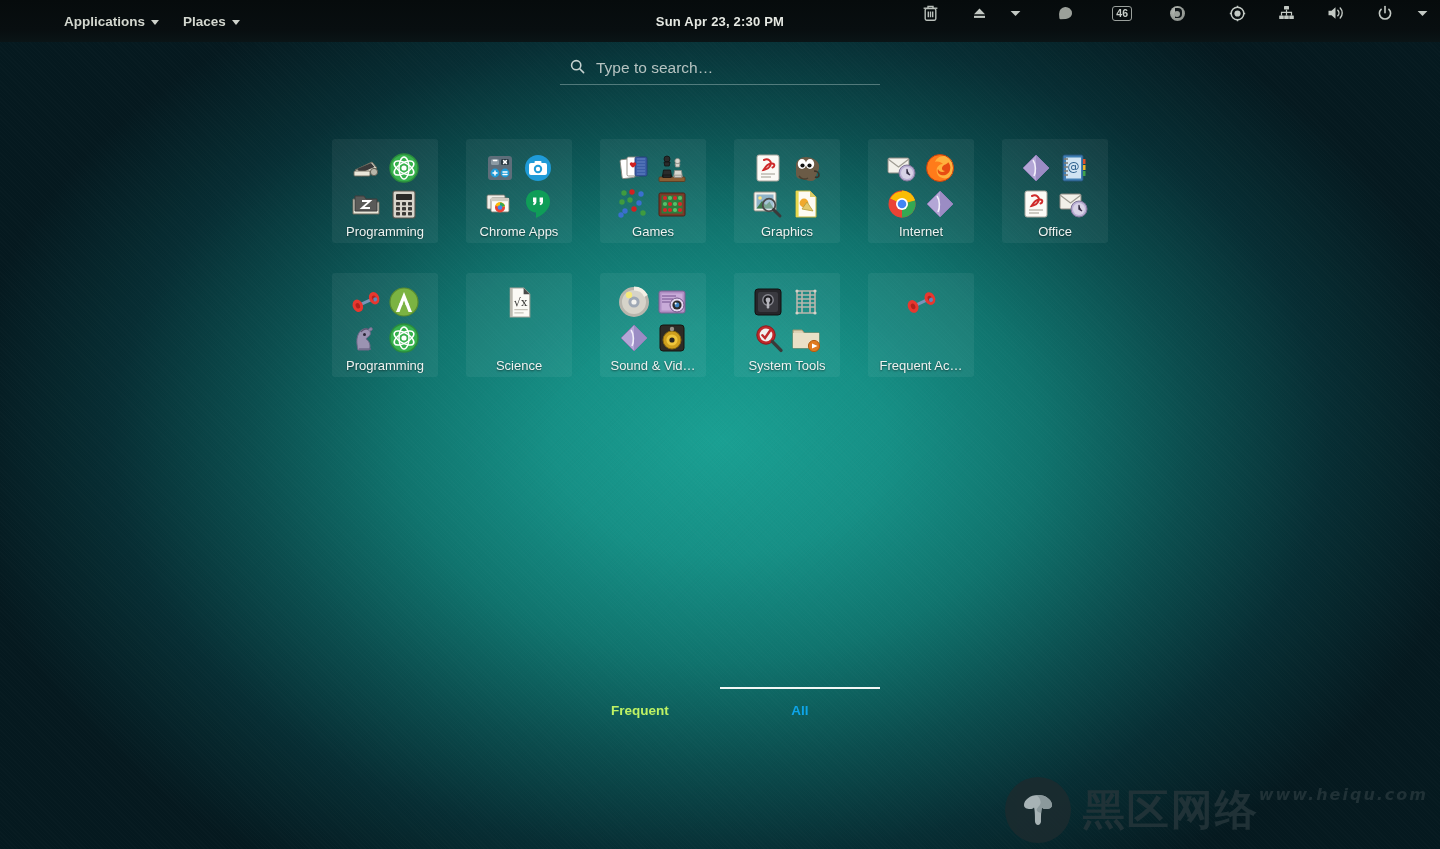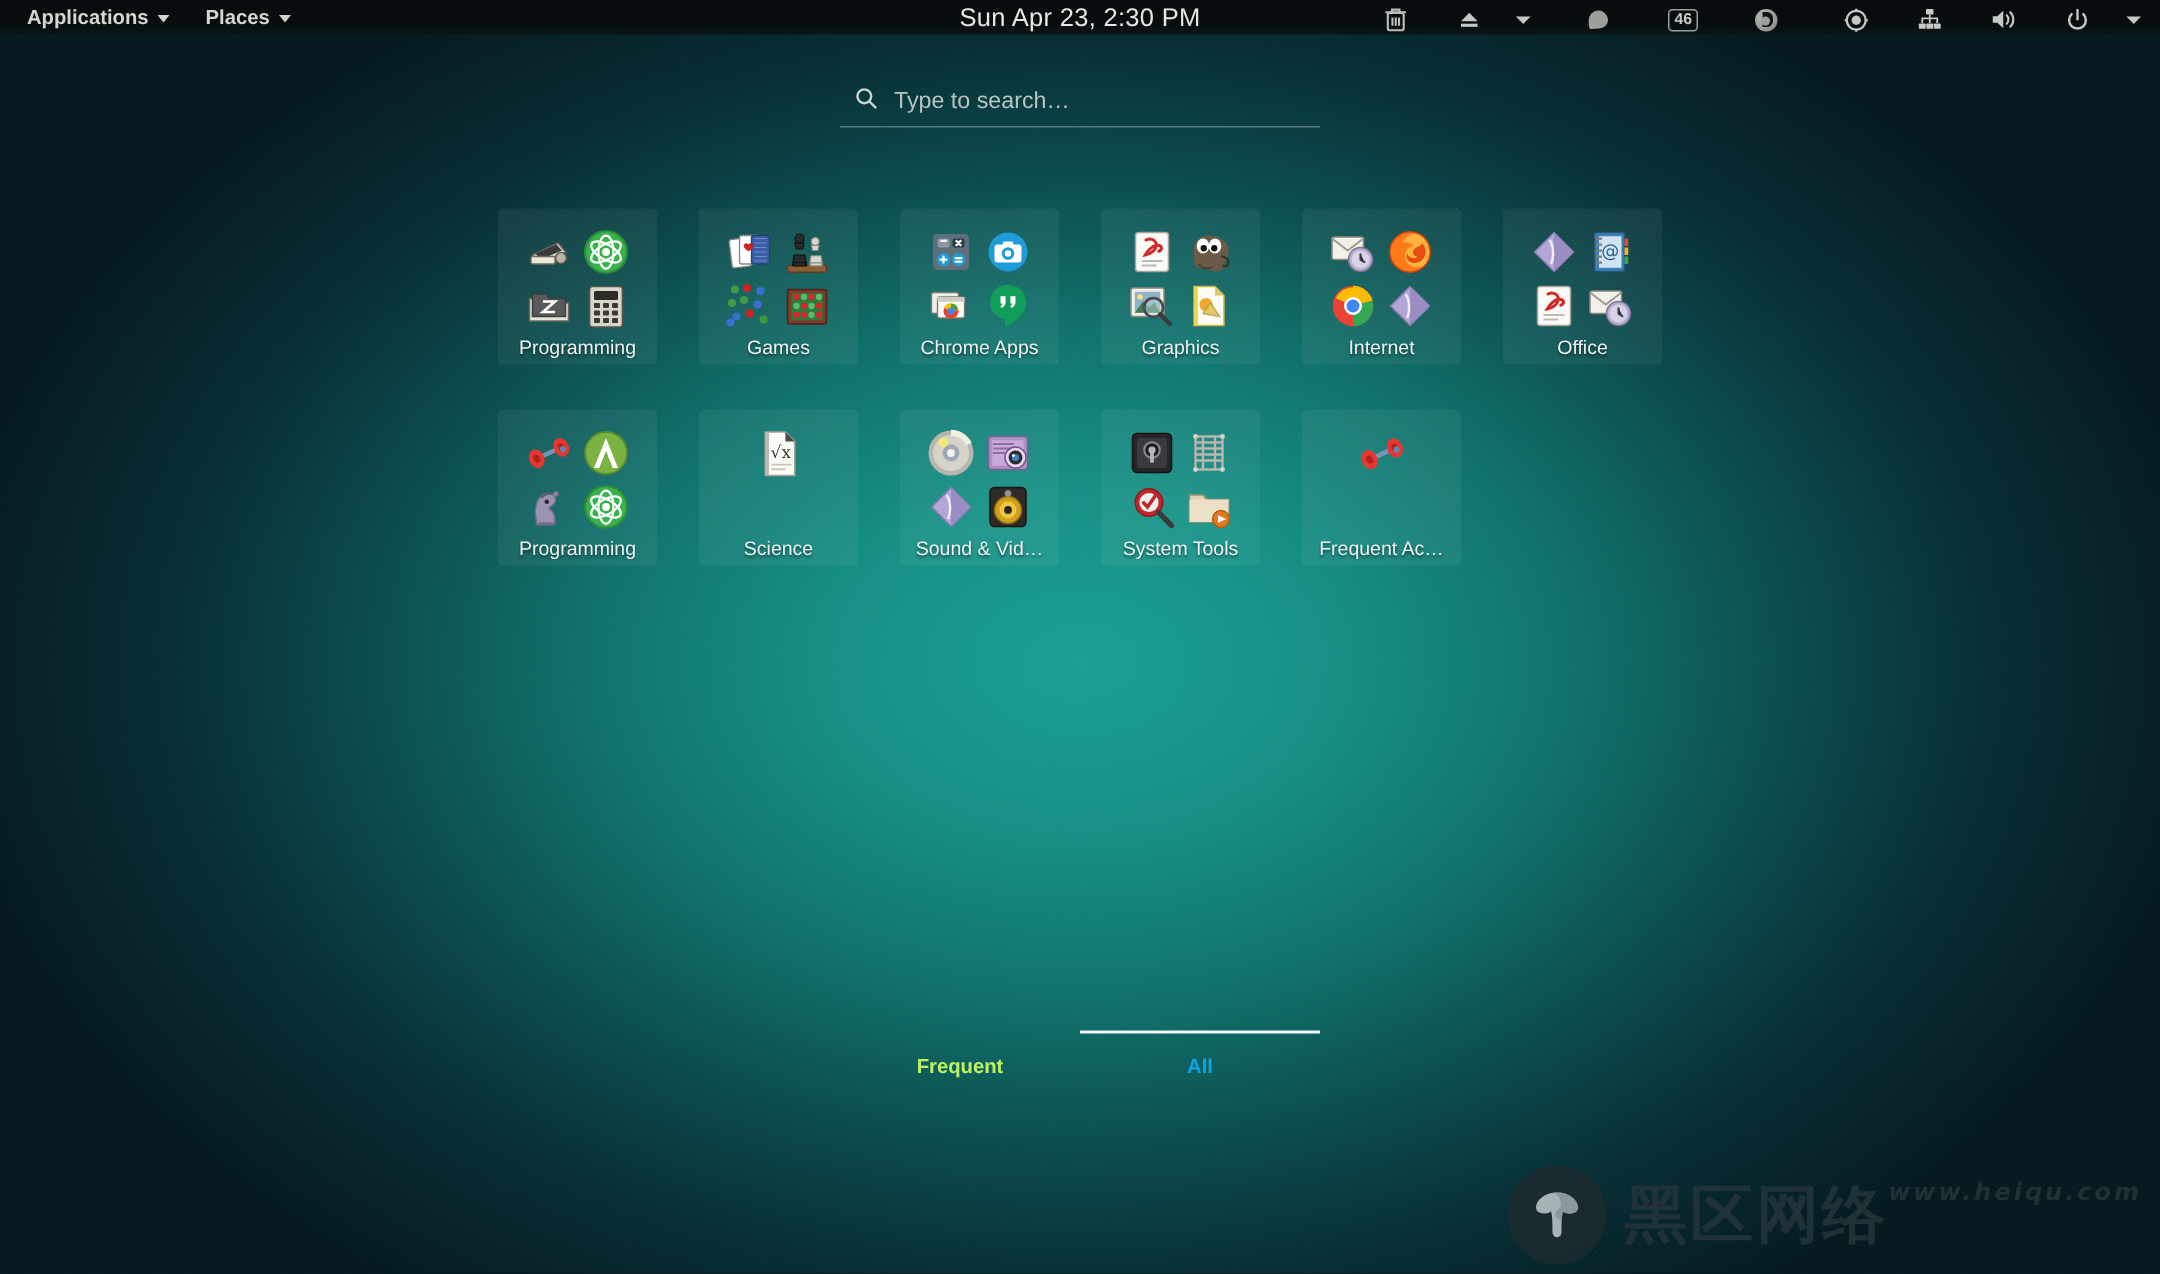--- a/index.html
+++ b/index.html
@@ -20,38 +20,39 @@
   #desktop::after{
     content:""; position:absolute; inset:0;
     background-image:
       repeating-linear-gradient(45deg, rgba(255,255,255,.012) 0 1px, transparent 1px 3px),
       repeating-linear-gradient(-45deg, rgba(0,0,0,.012) 0 1px, transparent 1px 3px);
     pointer-events:none;
   }
 
   
   #topbar{
-    position:absolute; top:0; left:0; width:1440px; height:23px;
+    position:absolute; top:0; left:0; width:1440px; height:42px;
     background:linear-gradient(180deg,#060b0c 0%,#080e10 70%,#0a1416 100%);
     display:flex; align-items:center; z-index:40;
     font-size:13px;
+    padding-left:46px;
   }
   .tb-menu{
     display:flex; align-items:center; gap:6px;
     color:#d3d7cf; font-weight:bold; font-size:13.5px;
     padding:3px 9px; margin-left:6px; border-radius:3px; cursor:default;
   }
   .tb-menu:first-child{ margin-left:9px; }
   .caret{
     width:0;height:0;border-left:4.5px solid transparent;border-right:4.5px solid transparent;
     border-top:5px solid #cfd3cc; display:inline-block; margin-top:2px;
   }
   #clock{
     position:absolute; left:0; right:0; text-align:center;
-    color:#e6e9e3; font-weight:normal; font-size:17px; letter-spacing:.2px;
+    color:#e6e9e3; font-weight:bold; font-size:13px; letter-spacing:.2px;
     pointer-events:none;
   }
   #tray{
     position:absolute; right:10px; top:0; height:26px;
     display:flex; align-items:center; gap:16px;
   }
   .tray-btn{
     height:26px; padding:0 8px; display:flex; align-items:center; justify-content:center;
     cursor:default;
   }
@@ -314,20 +315,62 @@
           <rect x="8" y="19" width="4" height="3.4" rx=".7"></rect>
             <rect x="14" y="19" width="4" height="3.4" rx=".7"></rect>
             <rect x="20" y="19" width="4" height="3.4" rx=".7"></rect>
           <rect x="8" y="24" width="4" height="3.4" rx=".7"></rect>
             <rect x="14" y="24" width="4" height="3.4" rx=".7"></rect>
             <rect x="20" y="24" width="4" height="3.4" rx=".7"></rect>
         </g>
       </svg>
     </div>
     <div class="tile-label">Programming</div>
+  </div>
+
+  <div class="tile">
+    <div class="tile-icons">
+      <svg class="mi" viewBox="0 0 32 32">
+        <rect x="4" y="4" width="24" height="24" rx="3" fill="#5e6e7a"></rect>
+        <rect x="7" y="7" width="8" height="6" rx="1.5" fill="#8b9aa4"></rect>
+        <rect x="17" y="7" width="8" height="6" rx="1.5" fill="#2b3a44"></rect>
+        <circle cx="11" cy="21" r="4.4" fill="#1f9bd8"></circle>
+        <circle cx="21" cy="21" r="4.4" fill="#1f9bd8"></circle>
+        <g stroke="#ffffff" stroke-width="1.5" stroke-linecap="round">
+          <path d="M9 21h4M11 19v4"></path>
+            <path d="M19 20h4M19 22.4h4"></path>
+          <path d="M9.5 8.5h3.2"></path>
+            <path d="M19.6 8.6l2.8 2.8M22.4 8.6l-2.8 2.8"></path>
+        </g>
+      </svg>
+      <svg class="mi" viewBox="0 0 32 32">
+        <circle cx="16" cy="16" r="13" fill="#1f9bd8"></circle>
+        <rect x="7" y="11" width="18" height="12" rx="2" fill="#ffffff"></rect>
+        <circle cx="16" cy="17" r="4.2" fill="#1f9bd8"></circle>
+        <circle cx="16" cy="17" r="2.2" fill="#ffffff"></circle>
+        <rect x="12.5" y="9" width="7" height="2.6" rx="1" fill="#ffffff"></rect>
+      </svg>
+      <svg class="mi" viewBox="0 0 32 32">
+        <rect x="3" y="7" width="18" height="14" rx="1.5" fill="#f0eee8" stroke="#7d7a70" stroke-width=".9"></rect>
+        <rect x="7" y="10" width="18" height="14" rx="1.5" fill="#fbfaf6" stroke="#7d7a70" stroke-width=".9"></rect>
+        <rect x="7" y="10" width="18" height="3.2" fill="#cfccc2"></rect>
+        <circle cx="16" cy="19.5" r="5" fill="#ea4335"></circle>
+        <path d="M11.4 17.4 A5 5 0 0 1 21 18.5 L16 19.5 Z" fill="#fbbc05"></path>
+        <path d="M16 14.5 A5 5 0 0 1 20.8 18 L16 19.5 Z" fill="#34a853"></path>
+        <circle cx="16" cy="19.5" r="2.3" fill="#4285f4"></circle>
+      </svg>
+      <svg class="mi" viewBox="0 0 32 32">
+        <path d="M16 2C8.8 2 4 7 4 13.4c0 6 4.2 10.6 10 11.2V30c6.4-3 14-8.4 14-16.6C28 7 23.2 2 16 2z" fill="#0f9d58"></path>
+        <g fill="#ffffff">
+          <path d="M11 9.5h3.4v4.2c0 1.7-1.2 3-2.6 3.6l-.9-1.3c.8-.4 1.3-1 1.3-1.7H11z"></path>
+          <path d="M17.6 9.5H21v4.2c0 1.7-1.2 3-2.6 3.6l-.9-1.3c.8-.4 1.3-1 1.3-1.7h-1.2z"></path>
+        </g>
+      </svg>
+    </div>
+    <div class="tile-label">Chrome Apps</div>
   </div>
 
   <div class="tile">
     <div class="tile-icons">
       <svg class="mi" viewBox="0 0 32 32">
         <rect x="3" y="7" width="13" height="19" rx="1.5" fill="#ffffff" stroke="#8a8880" stroke-width=".9" transform="rotate(-7 10 16)"></rect>
         <rect x="9" y="5" width="13" height="19" rx="1.5" fill="#ffffff" stroke="#8a8880" stroke-width=".9"></rect>
         <rect x="17" y="5" width="12" height="19" rx="1.5" fill="#3b5ea8" stroke="#26407a" stroke-width=".9"></rect>
         <g fill="#d02020">
           <path d="M15 11c-1.2-1.6-3.2-.6-3.2 1 0 1.6 3.2 3.6 3.2 3.6s3.2-2 3.2-3.6c0-1.6-2-2.6-3.2-1z"></path>
@@ -386,62 +429,20 @@
             <circle cx="24" cy="22" r="2.1" fill="#d8262a"></circle>
         </g>
       </svg>
     </div>
     <div class="tile-label">Games</div>
   </div>
 
   <div class="tile">
     <div class="tile-icons">
       <svg class="mi" viewBox="0 0 32 32">
-        <rect x="4" y="4" width="24" height="24" rx="3" fill="#5e6e7a"></rect>
-        <rect x="7" y="7" width="8" height="6" rx="1.5" fill="#8b9aa4"></rect>
-        <rect x="17" y="7" width="8" height="6" rx="1.5" fill="#2b3a44"></rect>
-        <circle cx="11" cy="21" r="4.4" fill="#1f9bd8"></circle>
-        <circle cx="21" cy="21" r="4.4" fill="#1f9bd8"></circle>
-        <g stroke="#ffffff" stroke-width="1.5" stroke-linecap="round">
-          <path d="M9 21h4M11 19v4"></path>
-            <path d="M19 20h4M19 22.4h4"></path>
-          <path d="M9.5 8.5h3.2"></path>
-            <path d="M19.6 8.6l2.8 2.8M22.4 8.6l-2.8 2.8"></path>
-        </g>
-      </svg>
-      <svg class="mi" viewBox="0 0 32 32">
-        <circle cx="16" cy="16" r="13" fill="#1f9bd8"></circle>
-        <rect x="7" y="11" width="18" height="12" rx="2" fill="#ffffff"></rect>
-        <circle cx="16" cy="17" r="4.2" fill="#1f9bd8"></circle>
-        <circle cx="16" cy="17" r="2.2" fill="#ffffff"></circle>
-        <rect x="12.5" y="9" width="7" height="2.6" rx="1" fill="#ffffff"></rect>
-      </svg>
-      <svg class="mi" viewBox="0 0 32 32">
-        <rect x="3" y="7" width="18" height="14" rx="1.5" fill="#f0eee8" stroke="#7d7a70" stroke-width=".9"></rect>
-        <rect x="7" y="10" width="18" height="14" rx="1.5" fill="#fbfaf6" stroke="#7d7a70" stroke-width=".9"></rect>
-        <rect x="7" y="10" width="18" height="3.2" fill="#cfccc2"></rect>
-        <circle cx="16" cy="19.5" r="5" fill="#ea4335"></circle>
-        <path d="M11.4 17.4 A5 5 0 0 1 21 18.5 L16 19.5 Z" fill="#fbbc05"></path>
-        <path d="M16 14.5 A5 5 0 0 1 20.8 18 L16 19.5 Z" fill="#34a853"></path>
-        <circle cx="16" cy="19.5" r="2.3" fill="#4285f4"></circle>
-      </svg>
-      <svg class="mi" viewBox="0 0 32 32">
-        <path d="M16 2C8.8 2 4 7 4 13.4c0 6 4.2 10.6 10 11.2V30c6.4-3 14-8.4 14-16.6C28 7 23.2 2 16 2z" fill="#0f9d58"></path>
-        <g fill="#ffffff">
-          <path d="M11 9.5h3.4v4.2c0 1.7-1.2 3-2.6 3.6l-.9-1.3c.8-.4 1.3-1 1.3-1.7H11z"></path>
-          <path d="M17.6 9.5H21v4.2c0 1.7-1.2 3-2.6 3.6l-.9-1.3c.8-.4 1.3-1 1.3-1.7h-1.2z"></path>
-        </g>
-      </svg>
-    </div>
-    <div class="tile-label">Chrome Apps</div>
-  </div>
-
-  <div class="tile">
-    <div class="tile-icons">
-      <svg class="mi" viewBox="0 0 32 32">
         <rect x="5" y="3" width="22" height="26" rx="2" fill="#fbfaf6" stroke="#a8a59c" stroke-width="1"></rect>
         <path d="M12 8c4-2 8 1 6.5 5-1.5 4-7 5-7 5s4-7 8.5-6.5c3 .3 3 3 .5 4" fill="none" stroke="#cf2b2b" stroke-width="2" stroke-linecap="round"></path>
         <g stroke="#bdbab1" stroke-width="1.3">
             <path d="M9 22h14M9 25h10"></path>
           </g>
       </svg>
       <svg class="mi" viewBox="0 0 32 32">
         <path d="M6 13c0-5 5-8 10-8s12 3 13 8c1 5-3 9-3 12 0 2-2 4-5 4-4 0-6-2-9-2s-6-1-6-5c0-3 0-6 0-9z" fill="#6b5b46"></path>
         <ellipse cx="12" cy="12" rx="4.2" ry="5" fill="#ffffff"></ellipse>
         <ellipse cx="20" cy="12" rx="4.2" ry="5" fill="#ffffff"></ellipse>

